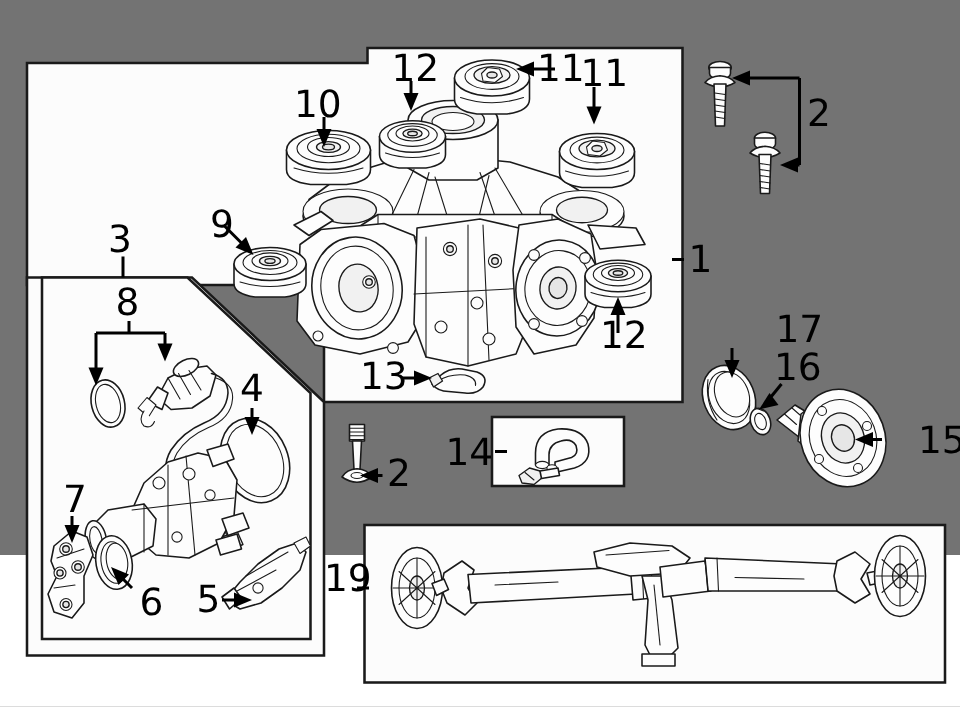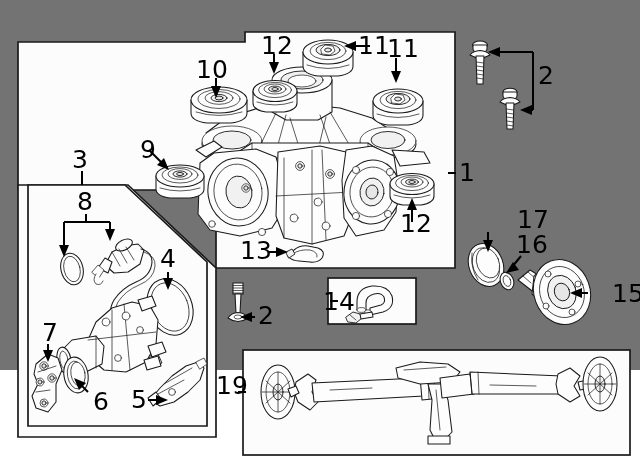--- a/index.html
+++ b/index.html
@@ -487,16 +487,16 @@
 <div class="cal" style="left:77px;top:189px;">8</div>
 <div class="cal" style="left:160px;top:246px;">4</div>
 <div class="cal" style="left:474px;top:207px;margin-left:43px;">17</div>
 <div class="cal" style="left:516px;top:232px;">16</div>
 <div class="cal" style="left:612px;top:281px;">15</div>
 <div class="cal" style="left:240px;top:238px;text-align:center;">13</div>
 <div class="cal" style="left:42px;top:320px;">7</div>
 <div class="cal" style="left:93px;top:389px;">6</div>
 <div class="cal" style="left:131px;top:387px;">5</div>
 <div class="cal" style="left:258px;top:303px;">2</div>
-<div class="cal" style="left:323px;top:289px;text-align:right;">14</div>
+<div class="cal" style="left:297px;top:289px;text-align:right;">14</div>
 <div class="cal" style="left:216px;top:373px;">19</div>
 
 </div>
 
 </body></html>

